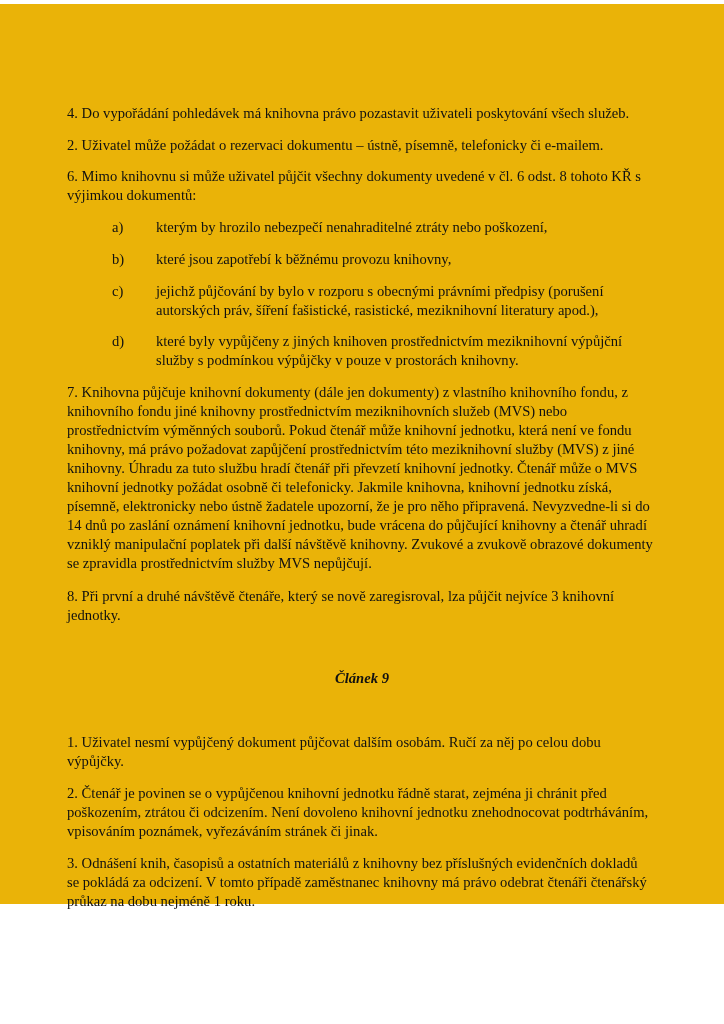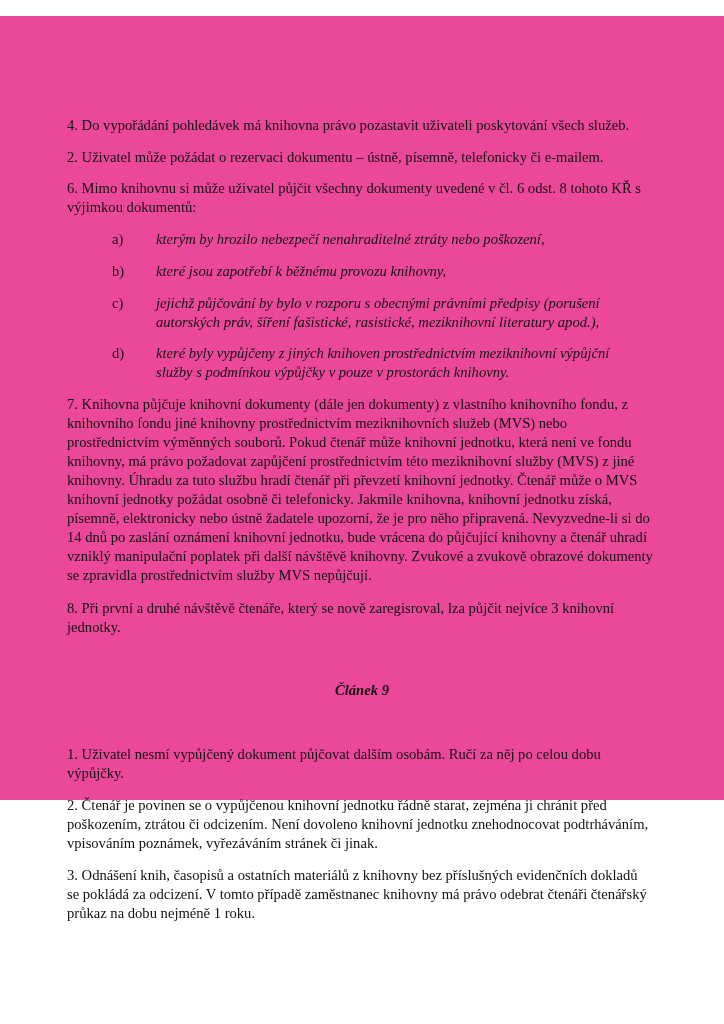--- a/index.html
+++ b/index.html
@@ -1,21 +1,21 @@
 <!DOCTYPE html>
 <html><head>
 <meta charset="utf-8">
 <style>
   html, body { margin: 0; padding: 0; background: #ffffff; }
   body { width: 724px; height: 1024px; position: relative; overflow: hidden;
          font-family: "Liberation Serif", serif; font-size: 14.6px; color: #111; }
-  .page { position: absolute; left: 0; top: 16px; width: 724px; height: 784px; background: #ec4899; }
+  .page { position: absolute; left: 0; top: 4px; width: 724px; height: 900px; background: #eab308; }
   .line { position: absolute; left: 67px; white-space: nowrap; line-height: 19px; }
   .item-letter { position: absolute; left: 112px; white-space: nowrap; line-height: 19px; }
-  .item-text { position: absolute; left: 156px; white-space: nowrap; line-height: 19px; font-style: italic; }
+  .item-text { position: absolute; left: 156px; white-space: nowrap; line-height: 19px; }
   .center { position: absolute; left: 0; width: 724px; text-align: center; line-height: 19px; font-style: italic; }
   .bold { font-weight: bold; }
 </style>
 </head>
 <body>
 
 <div class="page">
 
   <div class="line" style="top:100px">4. Do vypořádání pohledávek má knihovna právo pozastavit uživateli poskytování všech služeb.</div>
 

